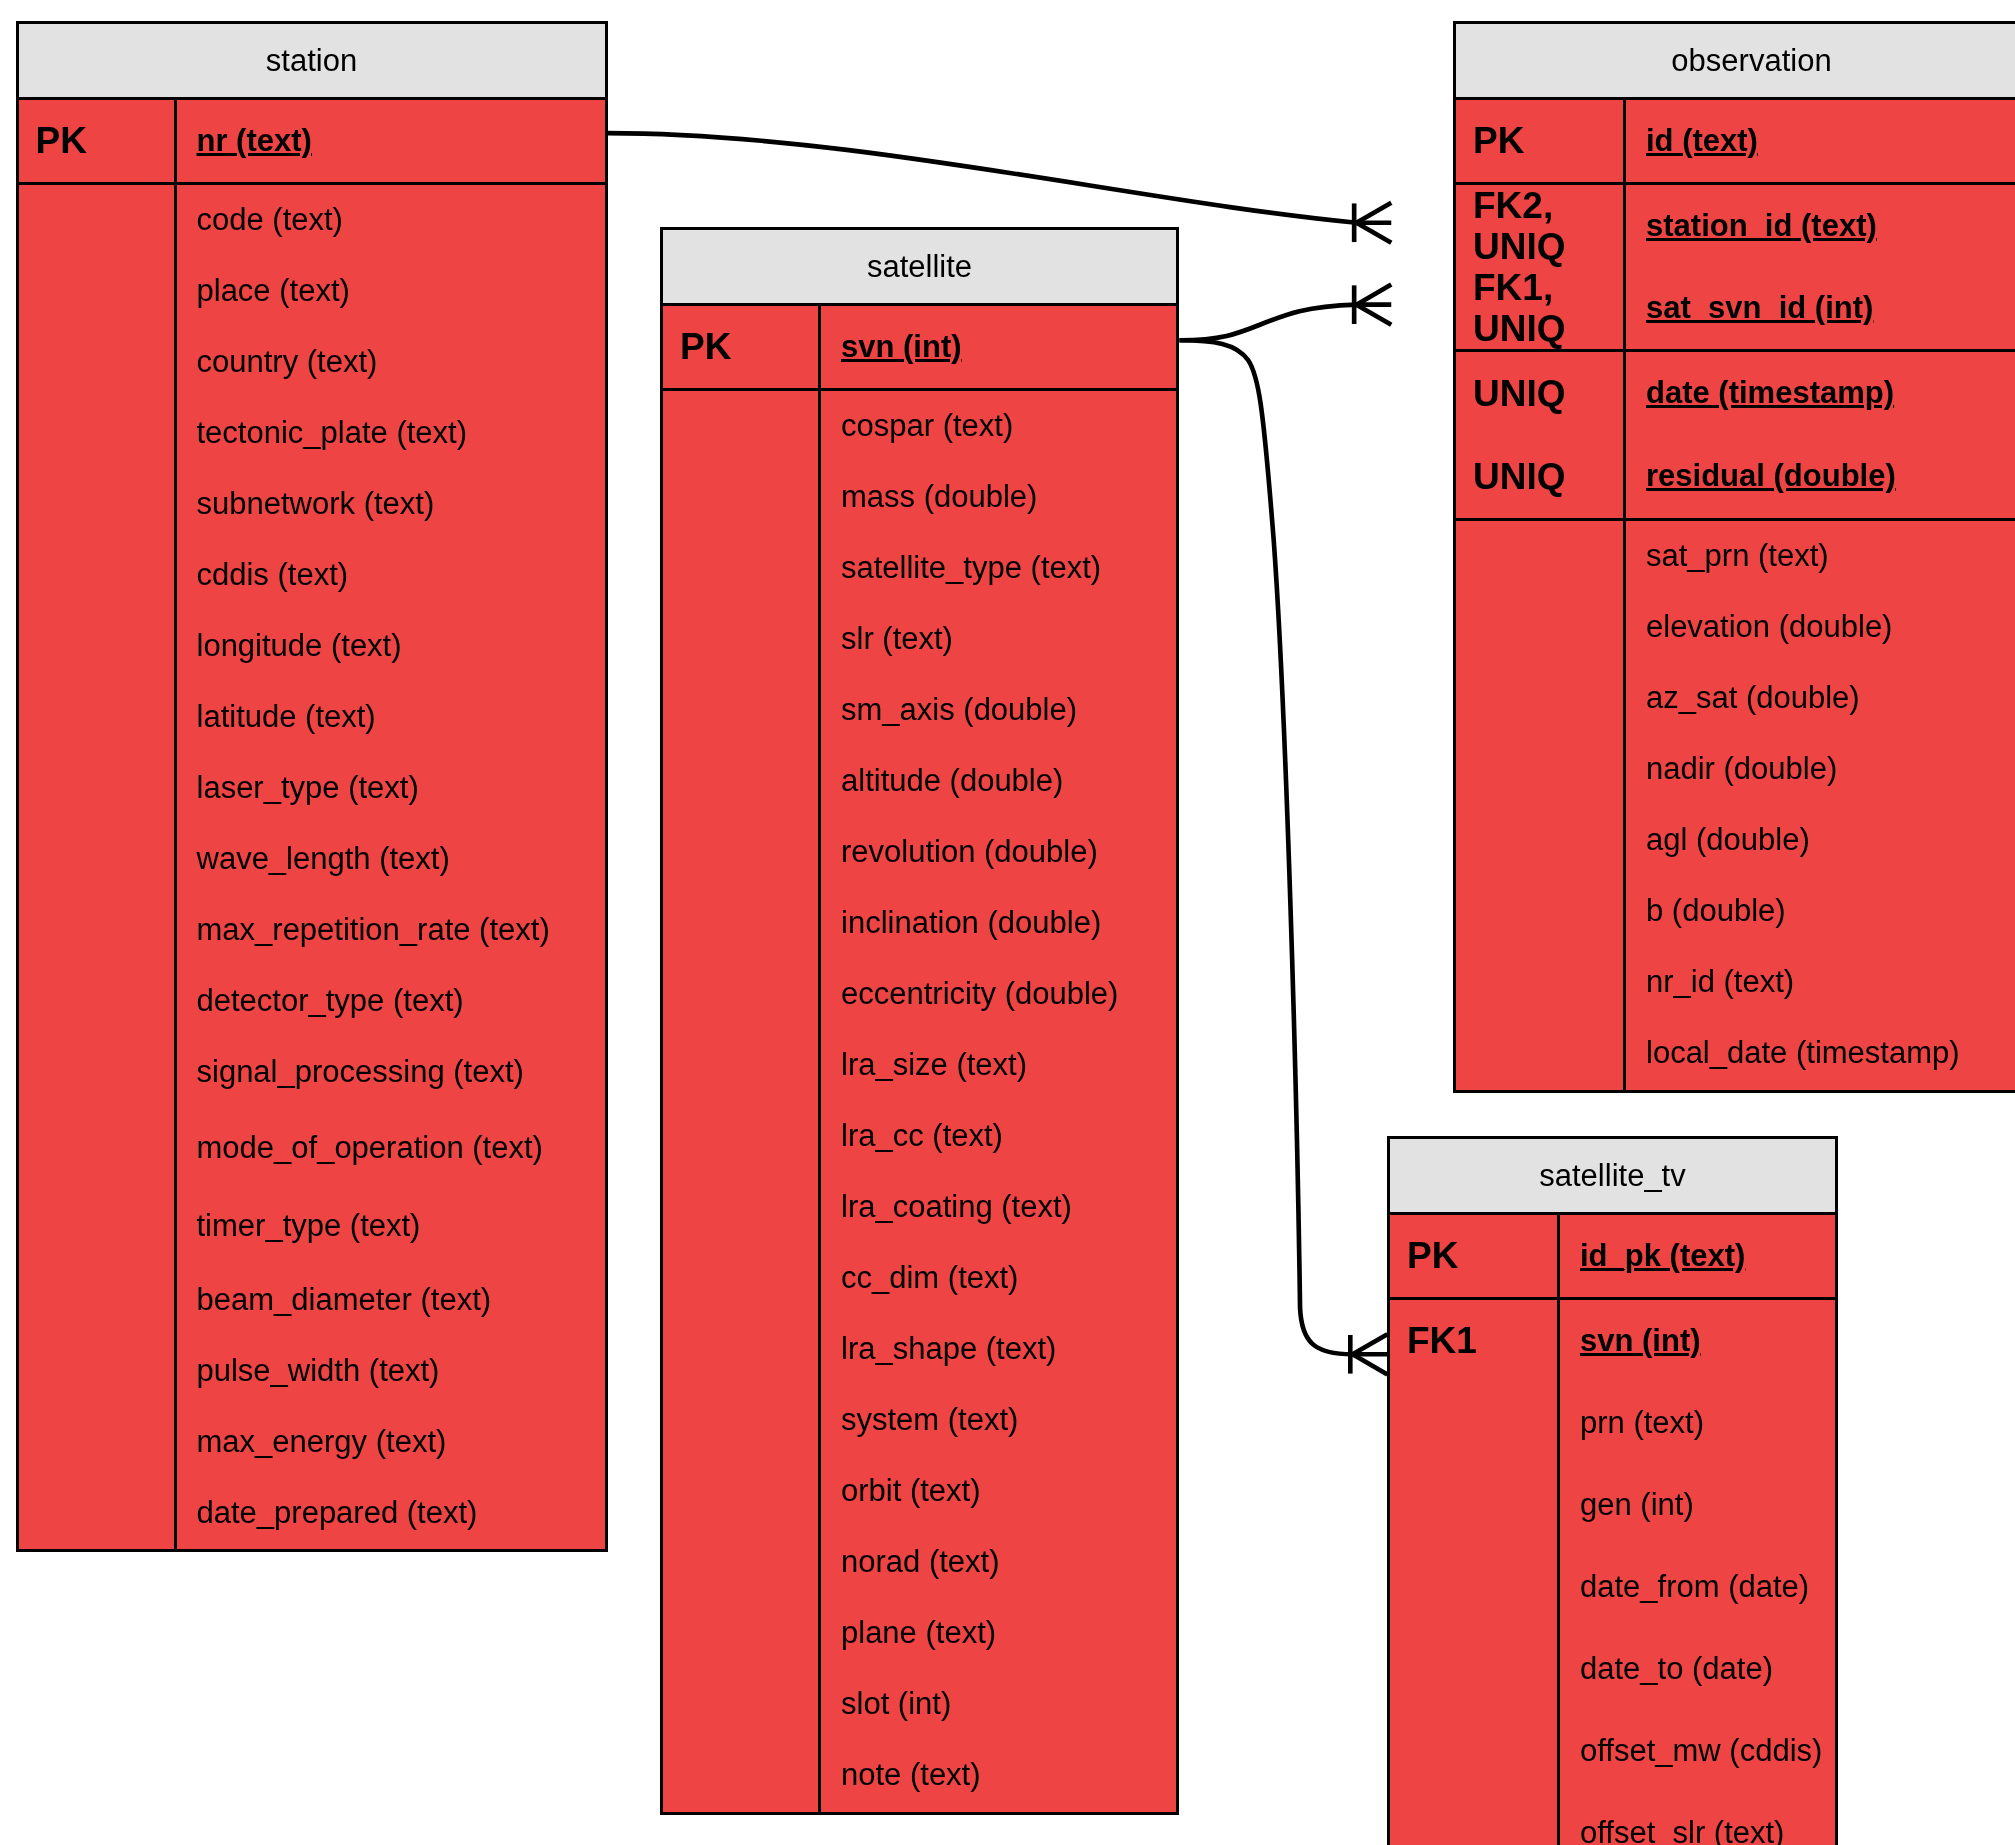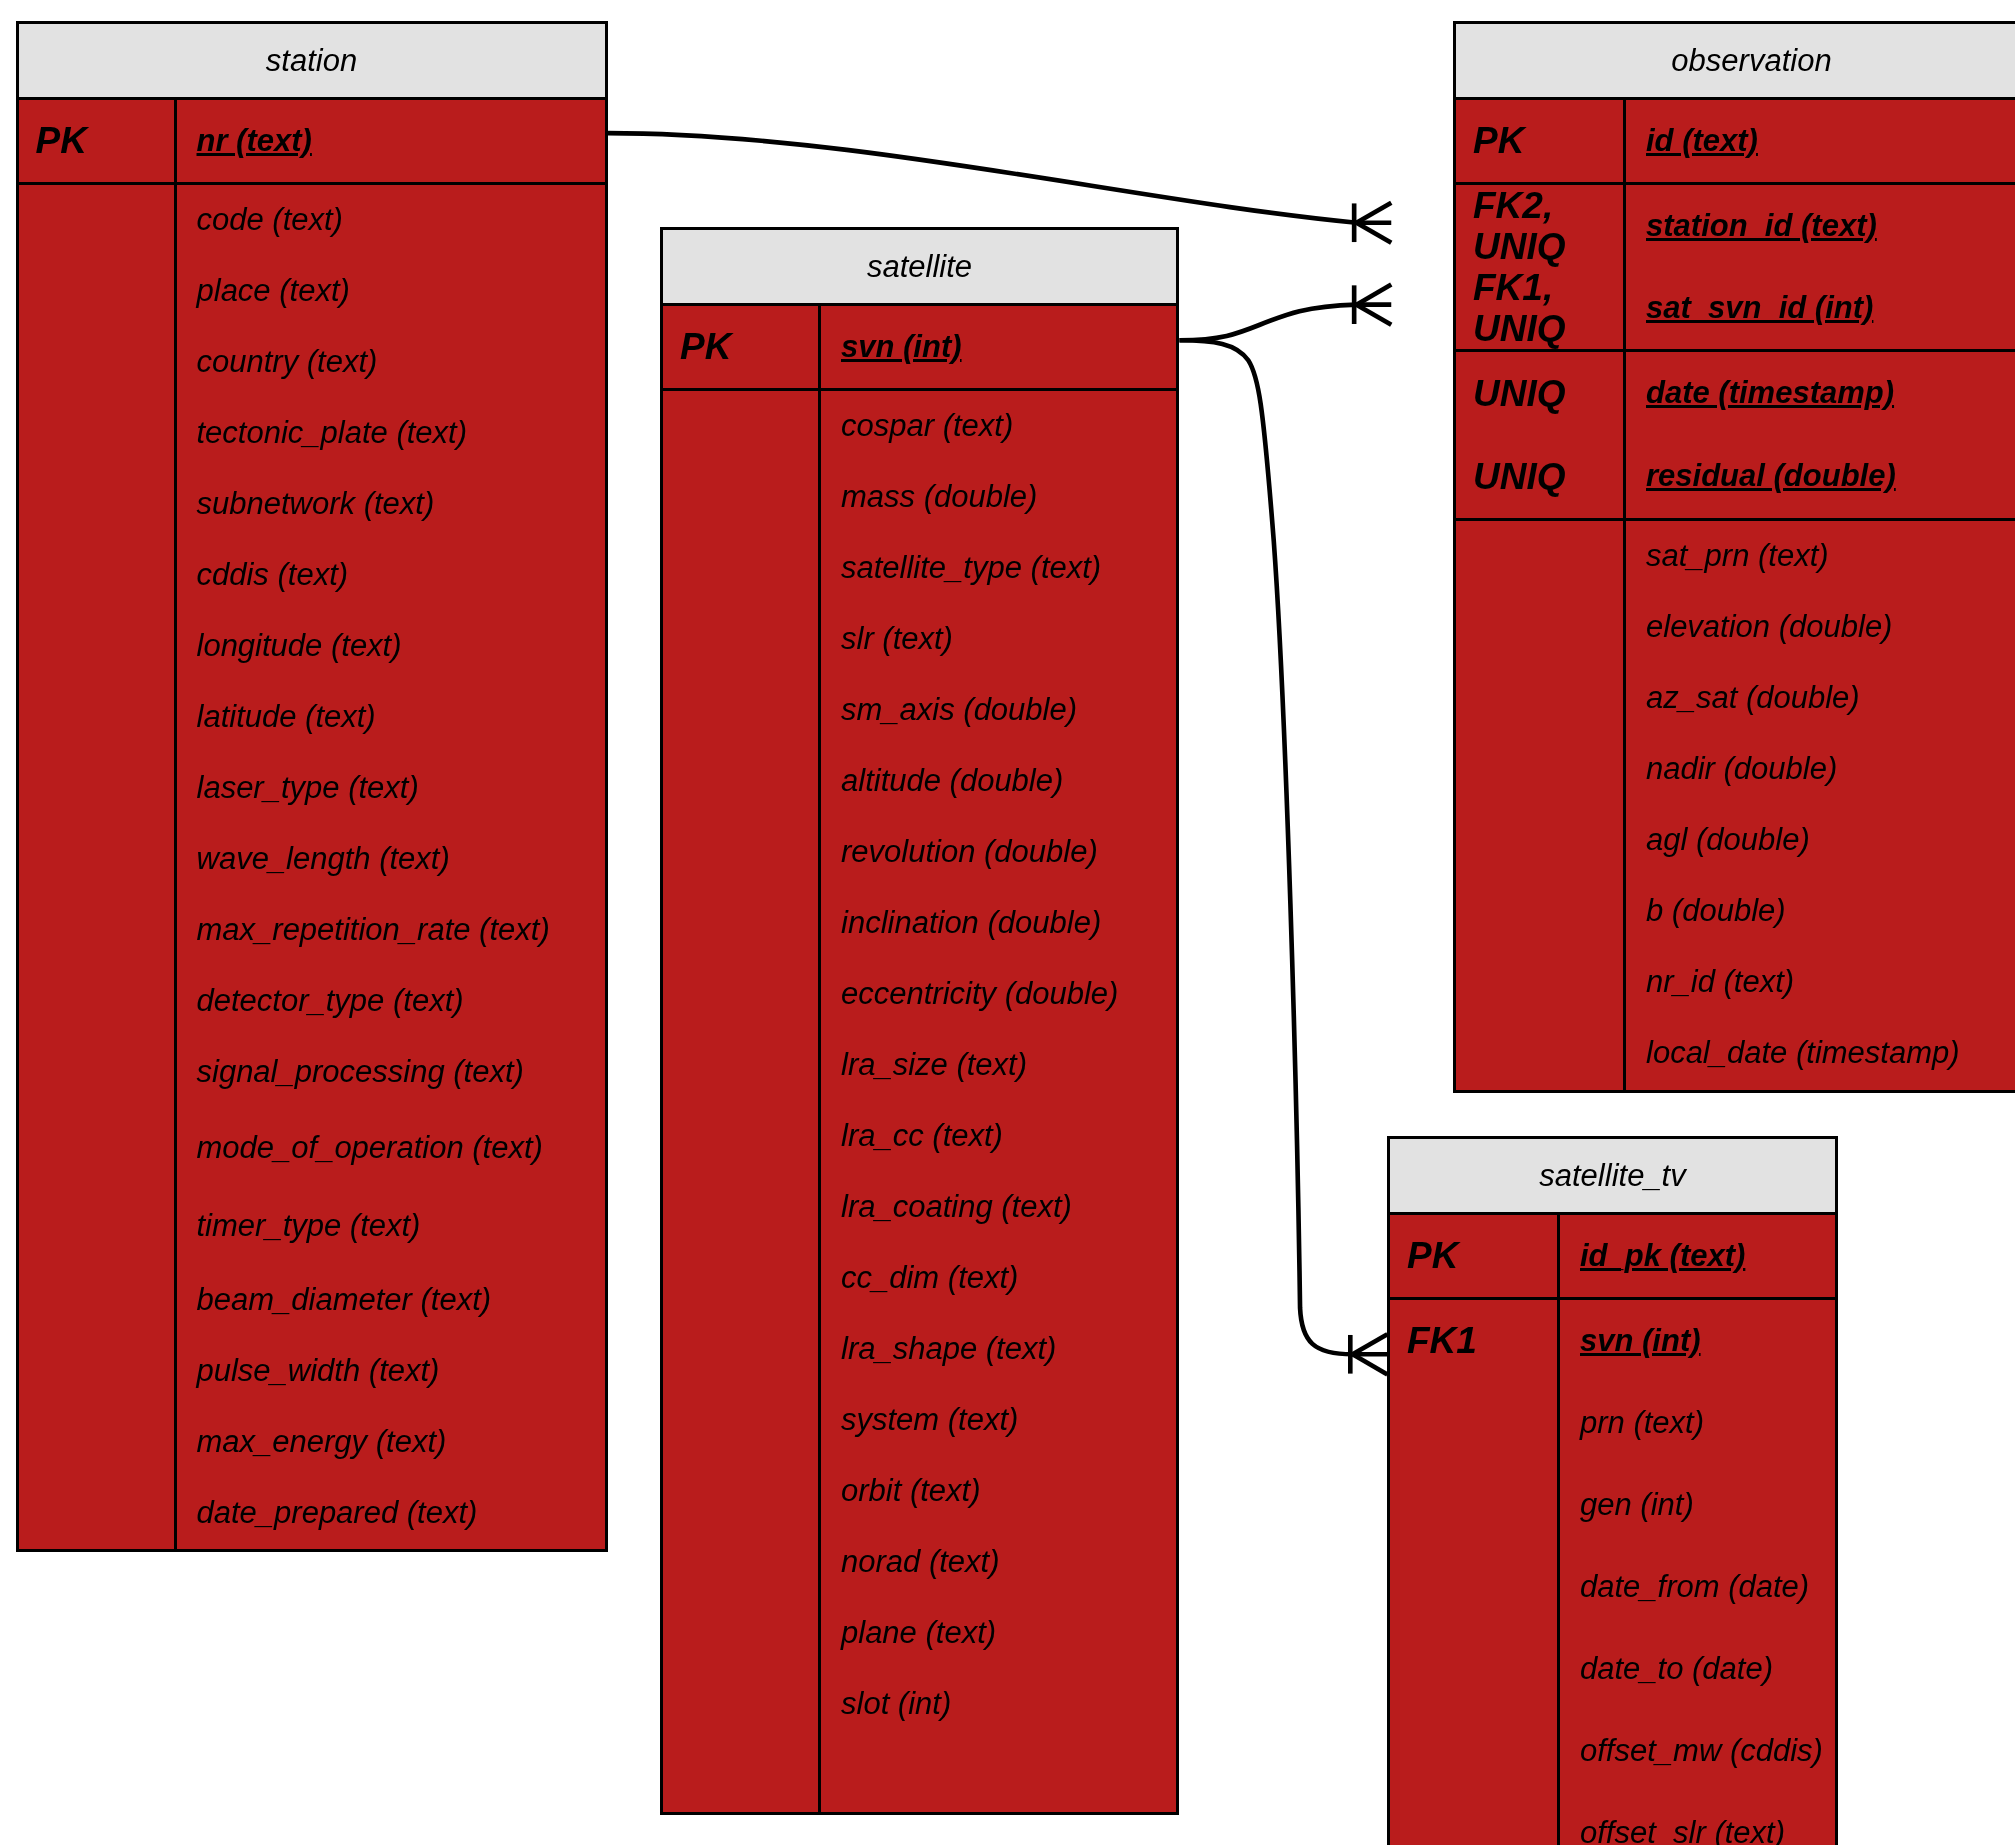--- a/index.html
+++ b/index.html
@@ -24,23 +24,22 @@
     top: 0;
     width: 2015px;
     height: 1846px;
     pointer-events: none;
     z-index: 5;
   }
   .entity {
     position: absolute;
     box-sizing: border-box;
     border: 3.9px solid #000000;
-    background: #b91c1c;
+    background: #ef4444;
     z-index: 10;
-    font-style: italic;
   }
   .entity-title {
     box-sizing: border-box;
     background: #e2e2e2;
     border-bottom: 3.9px solid #000000;
     text-align: center;
     font-size: 31px;
     line-height: 1;
     padding: 21px 0 21px 0;
     font-weight: normal;
@@ -224,20 +223,21 @@
         <div class="attrcell">lra_size (text)</div>
         <div class="attrcell">lra_cc (text)</div>
         <div class="attrcell">lra_coating (text)</div>
         <div class="attrcell">cc_dim (text)</div>
         <div class="attrcell">lra_shape (text)</div>
         <div class="attrcell">system (text)</div>
         <div class="attrcell">orbit (text)</div>
         <div class="attrcell">norad (text)</div>
         <div class="attrcell">plane (text)</div>
         <div class="attrcell">slot (int)</div>
+        <div class="attrcell">note (text)</div>
       </div>
     </div>
   </div>
 
   <div class="entity" id="ent-observation">
     <div class="entity-title">observation</div>
 
     <div class="group grp-pk">
       <div class="keycol">
         <div class="keycell">PK</div>

